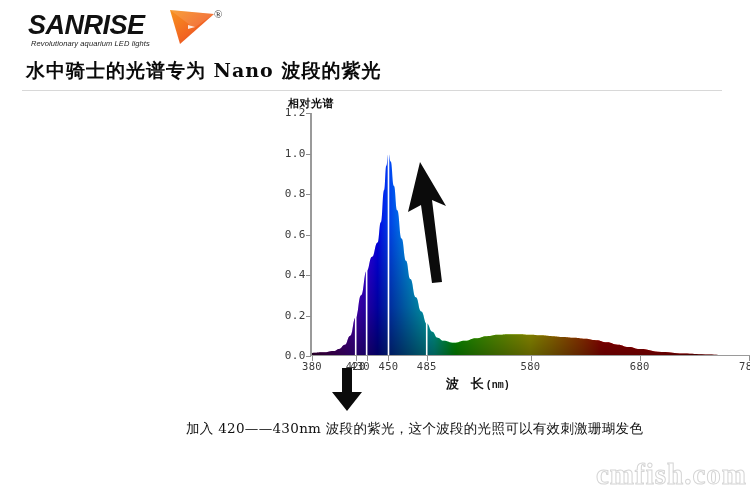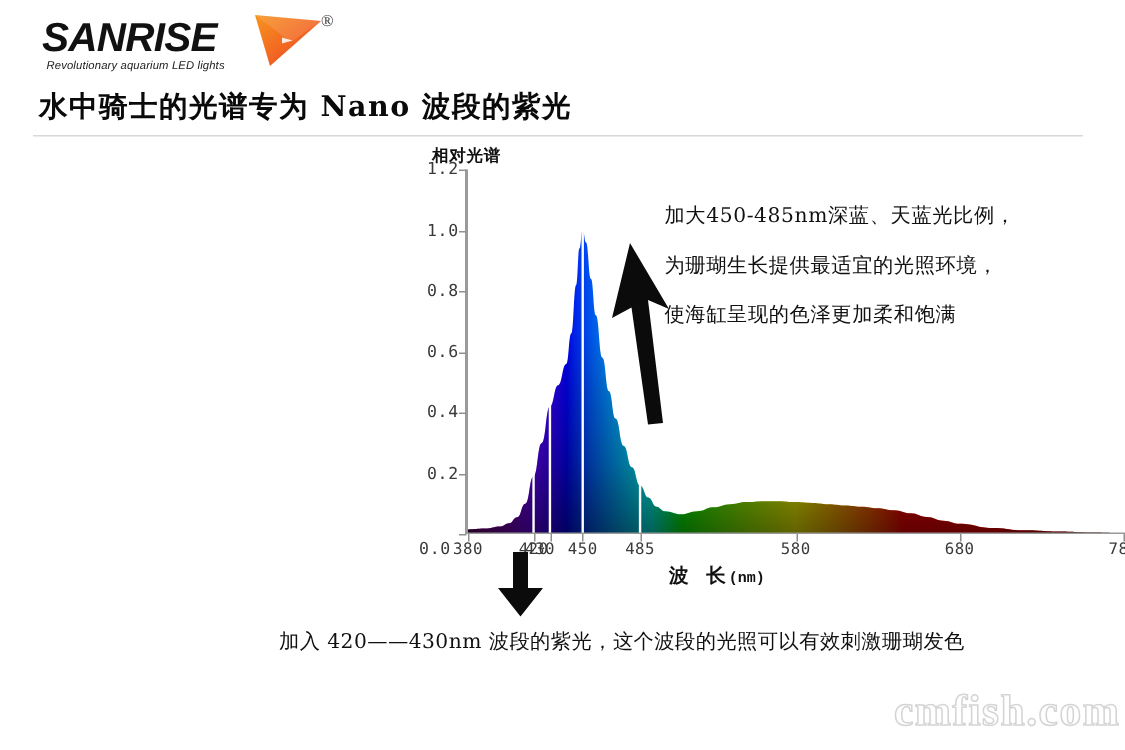--- a/index.html
+++ b/index.html
@@ -285,38 +285,33 @@
       <path d="M2,2 L46,6 L26,20 Z" fill="#ffffff" opacity="0.12"></path>
       <path d="M20,17 L27,19 L20,21 Z" fill="#ffffff" opacity="0.85"></path>
     </svg>
     <div id="logo-reg">®</div>
   </div>
 
   <div id="title">水中骑士的光谱专为 Nano 波段的紫光</div>
   <div id="title-rule"></div>
 
 
-  <div id="right-text">
-    <div>加大450-485nm深蓝、天蓝光比例，</div>
-    <div>为珊瑚生长提供最适宜的光照环境，</div>
-    <div>使海缸呈现的色泽更加柔和饱满</div>
-  </div>
 
   <div id="bottom-text">加入 420——430nm 波段的紫光，这个波段的光照可以有效刺激珊瑚发色</div>
 
   <div id="chart">
     <div id="y-axis-title">相对光谱</div>
     <div id="ytick-holder">
         <div class="ytick-label" style="top: 10px;">1.2</div>
         <div class="ytick-label" style="top: 50.5px;">1.0</div>
         <div class="ytick-label" style="top: 91px;">0.8</div>
         <div class="ytick-label" style="top: 131.5px;">0.6</div>
         <div class="ytick-label" style="top: 172px;">0.4</div>
         <div class="ytick-label" style="top: 212.5px;">0.2</div>
-        <div class="ytick-label" style="top: 263px; text-align: center;">0.0</div>
+        <div class="ytick-label" style="top: 253px;">0.0</div>
       </div>
     <div id="y-axis-line"></div>
 
     <div id="plot-area">
       <svg id="spectrum-svg" width="437" height="243" viewBox="0 0 437 243" preserveAspectRatio="none">
           <defs>
             <linearGradient id="spec-grad" x1="0" y1="0" x2="1" y2="0">
               <stop offset="0.00%" stop-color="rgb(92,0,92)"></stop>
               <stop offset="1.00%" stop-color="rgb(103,0,110)"></stop>
               <stop offset="2.00%" stop-color="rgb(112,0,127)"></stop>

